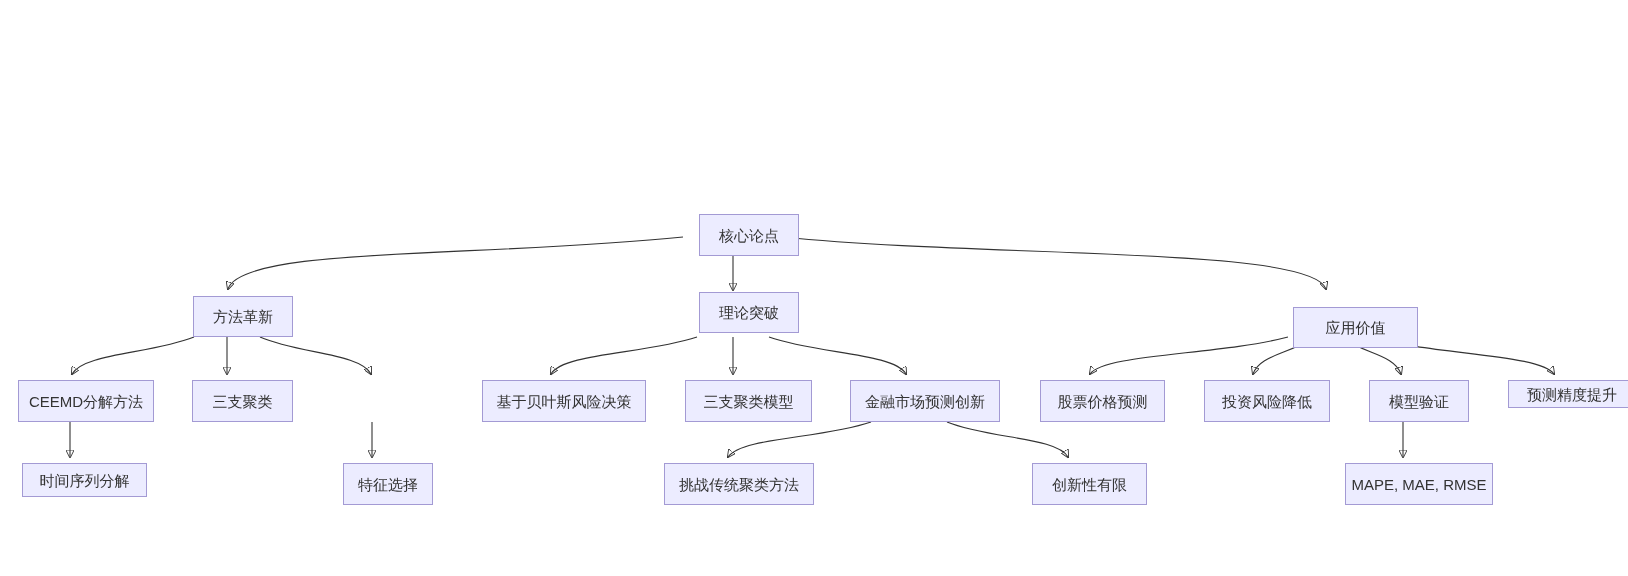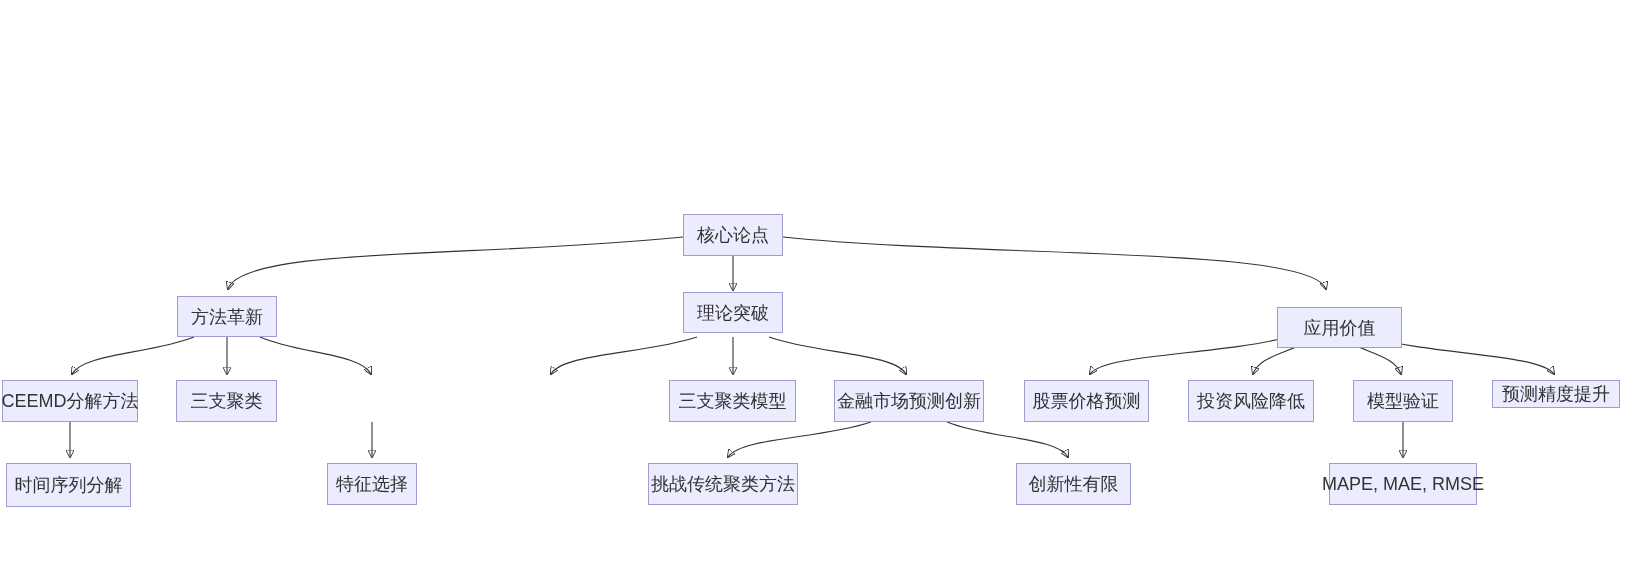--- a/index.html
+++ b/index.html
@@ -10,22 +10,22 @@
   .canvas{
     position:relative; width:1628px; height:576px; background:var(--bg);
     font-family:"Liberation Sans","DejaVu Sans",sans-serif; overflow:hidden;
   }
   .edges{position:absolute; left:0; top:0; width:1628px; height:576px;}
   .edges path{fill:none; stroke:var(--edge); stroke-width:1.1px;}
   .node{
     position:absolute; box-sizing:border-box;
     background:var(--node-fill); border:1.3px solid var(--node-border);
     display:flex; align-items:center; justify-content:center;
-    font-size:18px; color:var(--text); white-space:nowrap;
-    text-align:right; line-height:1;
+    font-size:15px; color:var(--text); white-space:nowrap;
+    text-align:right; line-height:1;margin-left:16px;
   }
 </style>
 </head>
 <body>
 
 <div class="canvas">
 
   <svg class="edges" viewBox="0 0 1628 576" xmlns="http://www.w3.org/2000/svg">
     <defs>
       <marker id="arrow" viewBox="0 0 10 10" refX="8.5" refY="5" markerWidth="7.5" markerHeight="7.5" orient="auto">
@@ -53,26 +53,27 @@
   </svg>
 
   <div class="node" style="left:683px;top:214px;width:100px;height:42px">核心论点</div>
 
   <div class="node" style="left:177px;top:296px;width:100px;height:41px">方法革新</div>
   <div class="node" style="left:683px;top:292px;width:100px;height:41px">理论突破</div>
   <div class="node" style="left:1277px;top:307px;width:125px;height:41px">应用价值</div>
 
   <div class="node" style="left:176px;top:380px;width:101px;height:42px">三支聚类</div>
   <div class="node" style="left:2px;top:380px;width:136px;height:42px">CEEMD分解方法</div>
+  <div class="node" style="left:466px;top:380px;width:164px;height:42px">基于贝叶斯风险决策</div>
   <div class="node" style="left:669px;top:380px;width:127px;height:42px">三支聚类模型</div>
   <div class="node" style="left:834px;top:380px;width:150px;height:42px">金融市场预测创新</div>
   <div class="node" style="left:1024px;top:380px;width:125px;height:42px">股票价格预测</div>
   <div class="node" style="left:1188px;top:380px;width:126px;height:42px">投资风险降低</div>
   <div class="node" style="left:1353px;top:380px;width:100px;height:42px">模型验证</div>
   <div class="node" style="left:1492px;top:380px;width:128px;height:28px">预测精度提升</div>
 
-  <div class="node" style="left:6px;top:463px;width:125px;height:44px">时间序列分解</div>
+  <div class="node" style="left:6px;top:463px;width:125px;height:34px">时间序列分解</div>
   <div class="node" style="left:327px;top:463px;width:90px;height:42px">特征选择</div>
   <div class="node" style="left:648px;top:463px;width:150px;height:42px">挑战传统聚类方法</div>
   <div class="node" style="left:1016px;top:463px;width:115px;height:42px">创新性有限</div>
   <div class="node" style="left:1329px;top:463px;width:148px;height:42px">MAPE, MAE, RMSE</div>
 
 </div>
 
 </body></html>

